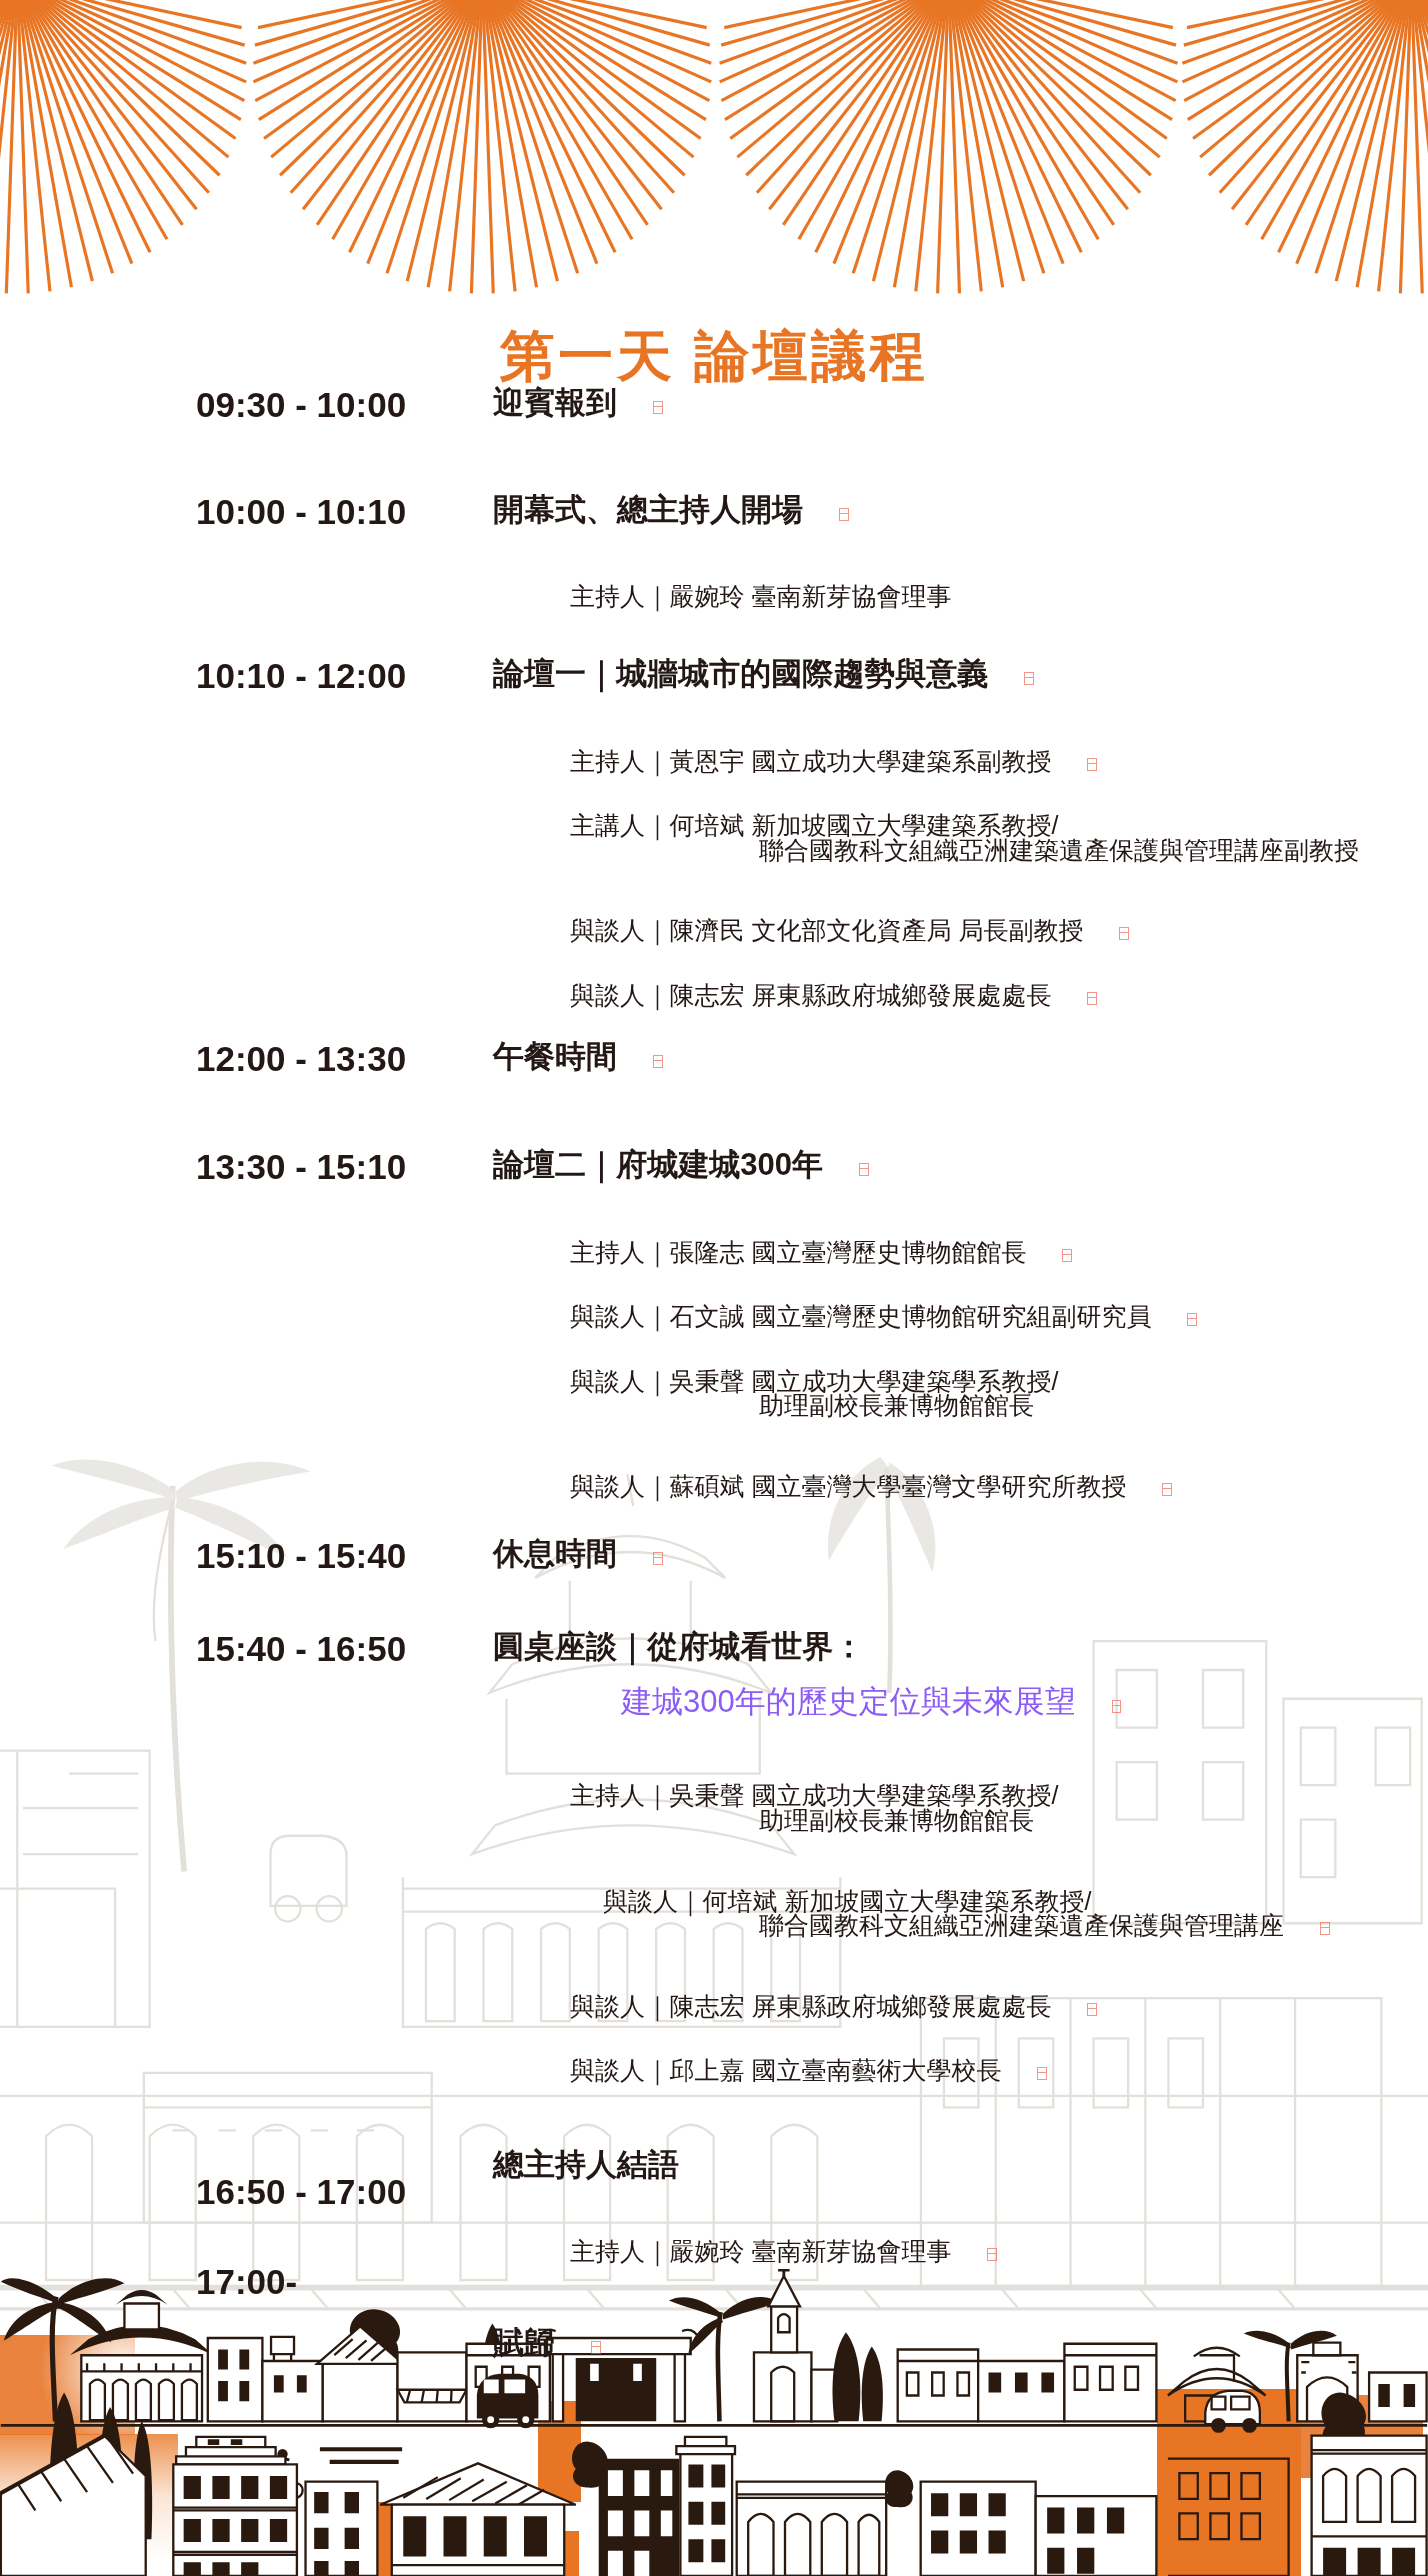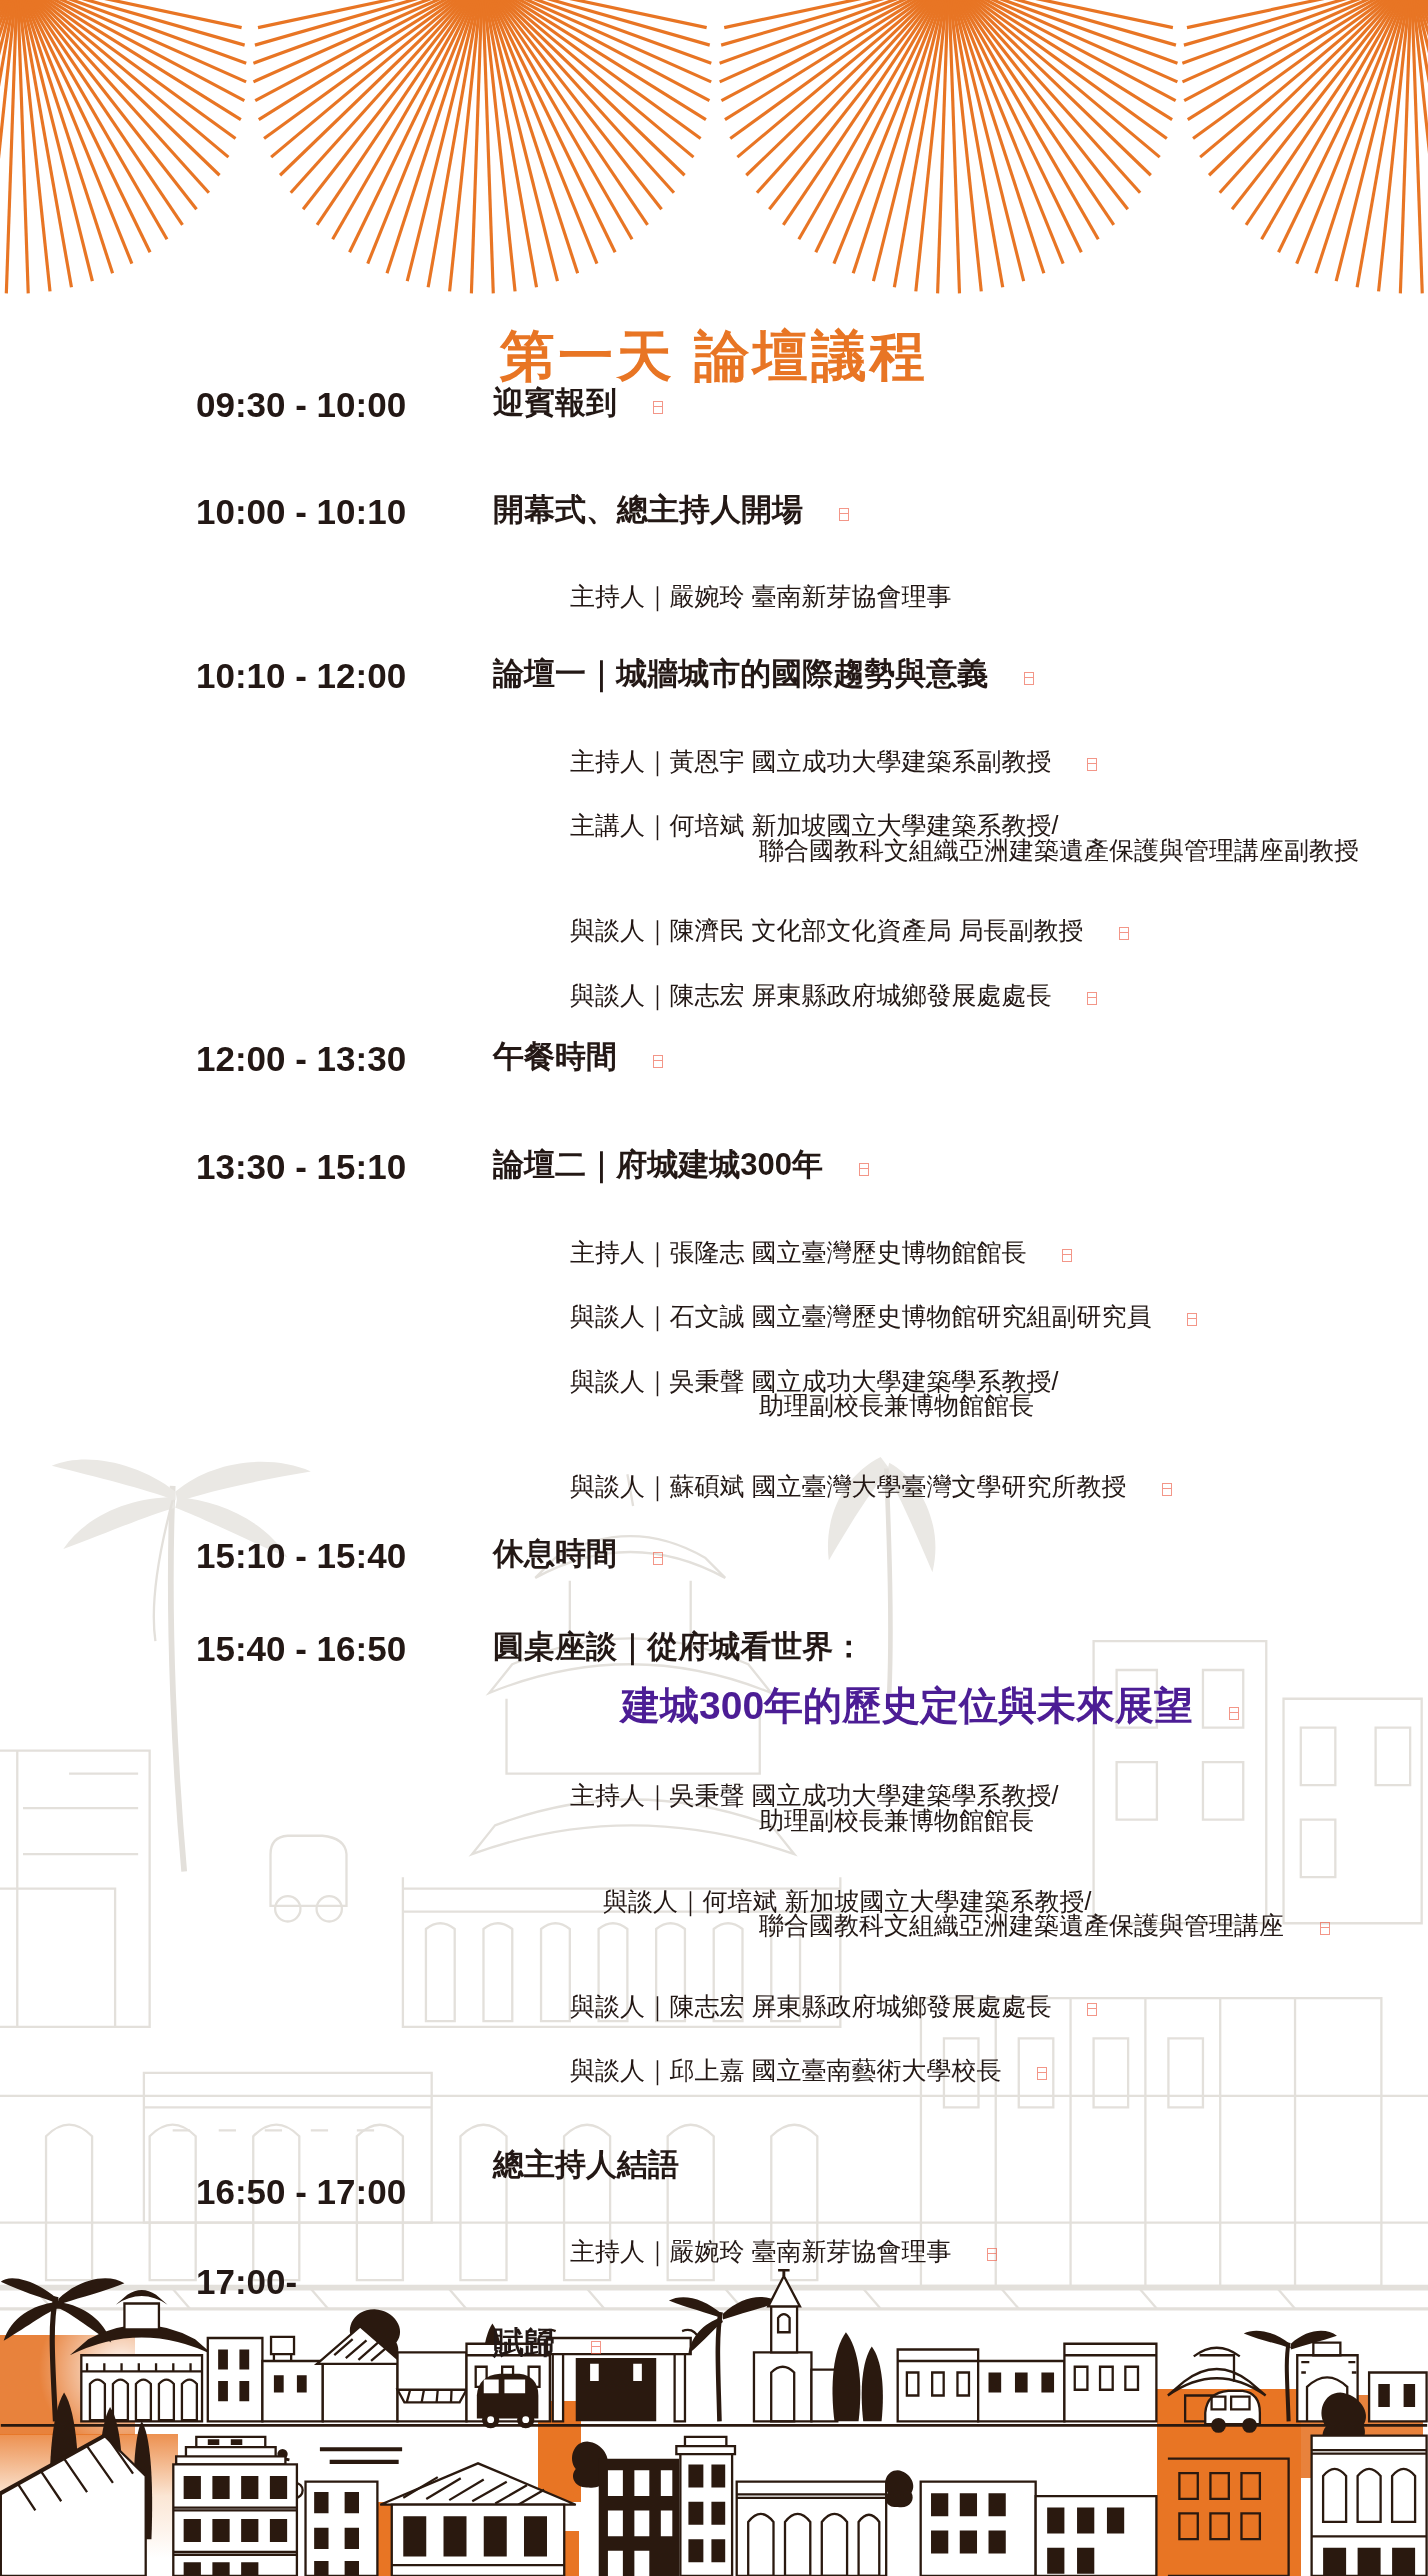--- a/index.html
+++ b/index.html
@@ -19,22 +19,22 @@
   #schedule{position:absolute;left:0;top:0;width:1428px;height:2576px;}
   .time-label{
     position:absolute;left:196px;font-size:35px;font-weight:700;line-height:1;
     letter-spacing:0px;color:#231815;white-space:nowrap;
   }
   .session-title{
     position:absolute;left:493px;font-size:31px;font-weight:700;line-height:1;
     color:#231815;white-space:nowrap;
   }
   .session-title2{
-    position:absolute;left:621px;font-size:39px;font-weight:700;line-height:1;
-    color:#4c1d95;white-space:nowrap;
+    position:absolute;left:621px;font-size:31px;font-weight:400;line-height:1;
+    color:#8b5cf6;white-space:nowrap;
   }
   .speaker-line{
     position:absolute;left:570px;font-size:25px;font-weight:400;line-height:1;
     color:#231815;white-space:nowrap;margin-top:26px;
   }
   .continuation-line{
     position:absolute;left:759px;font-size:25px;font-weight:400;line-height:1;
     color:#231815;white-space:nowrap;
   }
   

